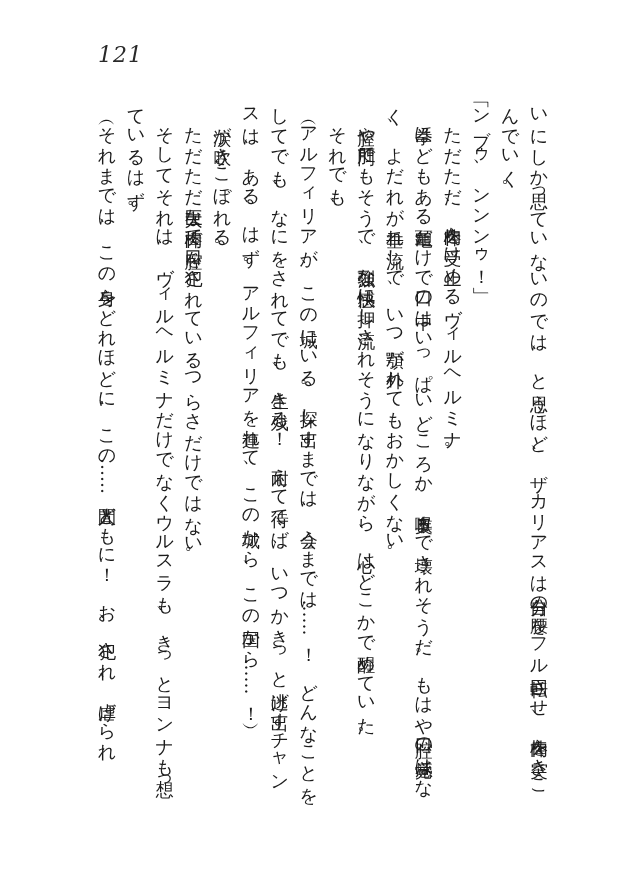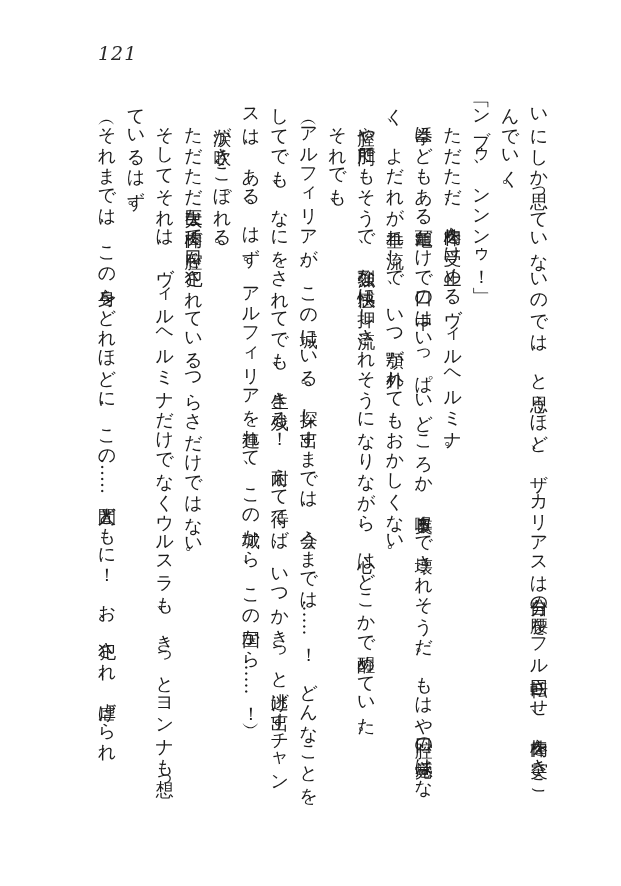--- a/index.html
+++ b/index.html
@@ -12,21 +12,21 @@
     width: 621px;
     height: 886px;
     background: #ffffff;
     overflow: hidden;
     font-family: "DejaVu Serif", "Liberation Serif", serif;
   }
   .page-number {
     position: absolute;
     top: 42px;
     left: 98px;
-    font-size: 19px;
+    font-size: 22px;
     font-style: italic;
     color: #2a2a2a;
     letter-spacing: 1px;
   }
   .text-block {
     position: absolute;
     top: 96px;
     right: 68px;
     height: 702px;
     writing-mode: vertical-rl;

